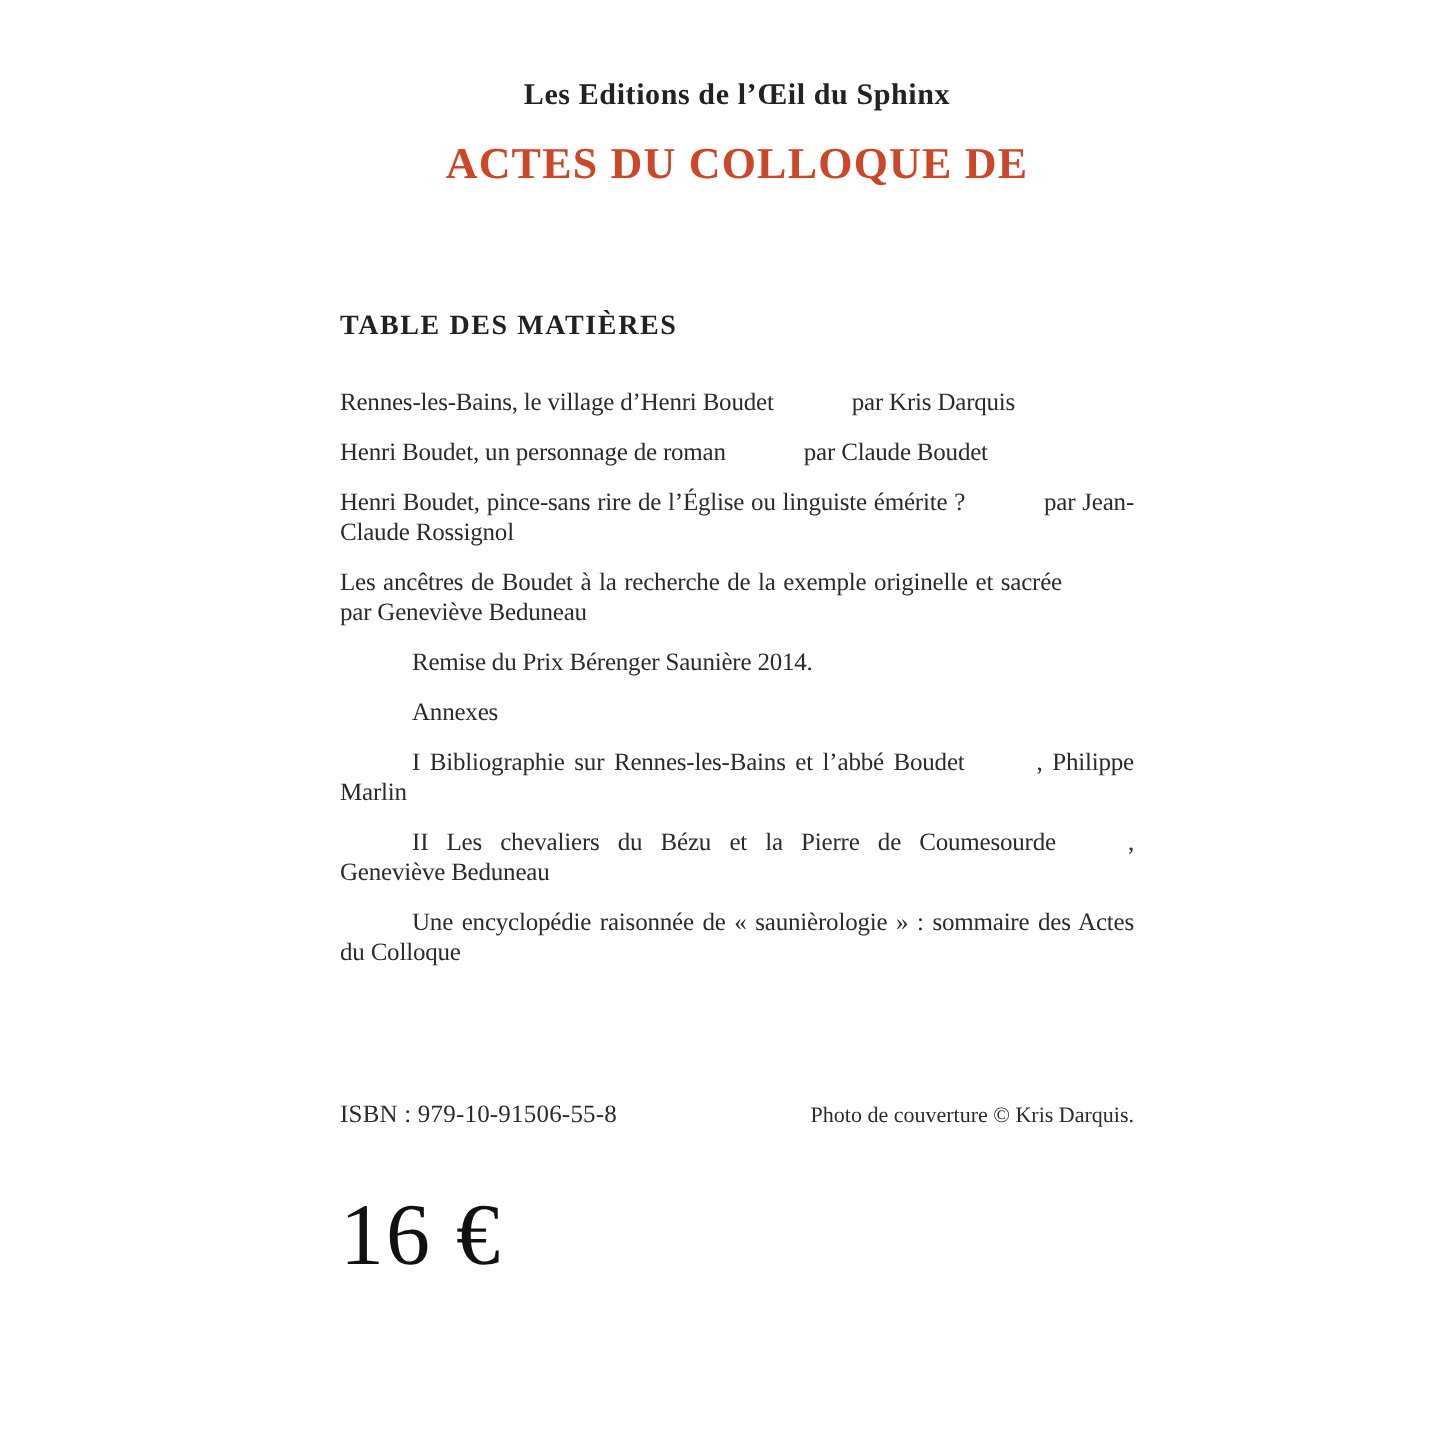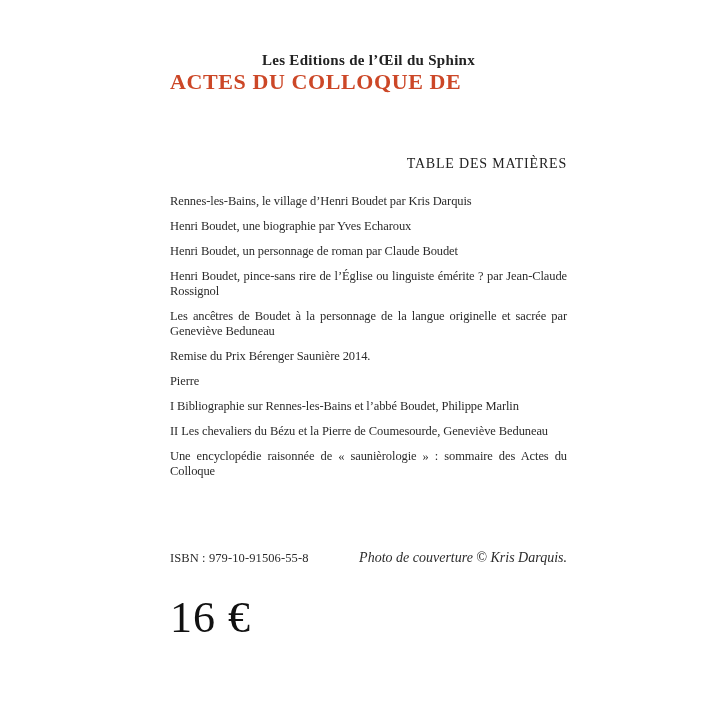--- a/index.html
+++ b/index.html
@@ -20,72 +20,72 @@
     inset: 0;
     background: #ffffff;
   }
   .content-col {
     position: absolute;
     left: 170px;
     width: 397px;
   }
   
   .publisher {
-    top: 52px;
+    top: 40px;
     text-align: center;
     font-weight: bold;
     font-size: 15px;
     letter-spacing: 0.3px;
     color: #222222;
   }
   .book-title {
     top: 68px;
+    text-align: center;
     font-weight: bold;
     font-size: 22px;
     line-height: 28px;
     letter-spacing: 0.6px;
   }
   .toc-heading {
     top: 156px;
-    text-align: right;
-    font-weight: normal;
+    text-align: left;
+    font-weight: bold;
     font-size: 14px;
     letter-spacing: 0.8px;
     color: #222222;
   }
   
   .toc-list {
     top: 194px;
     text-align: justify;
   }
   .toc-entry {
     margin: 0 0 10px 0;
     font-size: 12.5px;
     line-height: 15px;
     letter-spacing: -0.1px;
     color: #2b2b2b;
   }
   .toc-entry .it { }
-  .toc-entry .rm { font-style: normal; }
+  .toc-entry .rm { font-style: normal; padding-left: 36px; }
   
   .footer-row {
     top: 550px;
     display: flex;
     justify-content: space-between;
     align-items: baseline;
     gap: 48px;
   }
   .isbn {
     font-size: 12.5px;
     color: #2b2b2b;
     letter-spacing: 0.1px;
   }
   .photo-credit {
-    font-size: 14px;
-    font-style: italic;
+    font-size: 11px;
     color: #2b2b2b;
   }
   .price {
     position: absolute;
     left: 170px;
     top: 592px;
     font-weight: normal;
     font-size: 44px;
     line-height: 52px;
     letter-spacing: 1px;
@@ -100,26 +100,25 @@
   <div class="content-col publisher">Les Editions de l’Œil du Sphinx</div>
 
   <div class="content-col book-title" style="color: rgb(204, 71, 39);">
     <div>ACTES DU COLLOQUE DE</div>
   </div>
 
   <div class="content-col toc-heading">TABLE DES MATIÈRES</div>
 
   <div class="content-col toc-list">
       <p class="toc-entry"><span class="it">Rennes-les-Bains, le village d’Henri Boudet</span><span class="rm"> par Kris Darquis</span></p>
-      <p class="toc-entry"><span class="it">Henri Boudet, une biographie</span><span class="rm"> par Yves Echaroux</span></p>
       <p class="toc-entry"><span class="it">Henri Boudet, un personnage de roman</span><span class="rm"> par Claude Boudet</span></p>
       <p class="toc-entry"><span class="it">Henri Boudet, pince-sans rire de l’Église ou linguiste émérite ?</span><span class="rm"> par Jean-Claude Rossignol</span></p>
-      <p class="toc-entry"><span class="it">Les ancêtres de Boudet à la personnage de la langue originelle et sacrée</span><span class="rm"> par Geneviève Beduneau</span></p>
+      <p class="toc-entry"><span class="it">Les ancêtres de Boudet à la recherche de la exemple originelle et sacrée</span><span class="rm"> par Geneviève Beduneau</span></p>
       <p class="toc-entry"><span class="rm">Remise du Prix Bérenger Saunière 2014.</span></p>
-      <p class="toc-entry"><span class="rm">Pierre</span></p>
+      <p class="toc-entry"><span class="rm">Annexes</span></p>
       <p class="toc-entry"><span class="rm">I </span><span class="it">Bibliographie sur Rennes-les-Bains et l’abbé Boudet</span><span class="rm">, Philippe Marlin</span></p>
       <p class="toc-entry"><span class="rm">II </span><span class="it">Les chevaliers du Bézu et la Pierre de Coumesourde</span><span class="rm">, Geneviève Beduneau</span></p>
       <p class="toc-entry"><span class="rm">Une encyclopédie raisonnée de « saunièrologie » : sommaire des </span><span class="it">Actes du Colloque</span></p>
     </div>
 
   <div class="content-col footer-row">
     <span class="isbn">ISBN : 979-10-91506-55-8</span>
     <span class="photo-credit">Photo de couverture © Kris Darquis.</span>
   </div>
 

